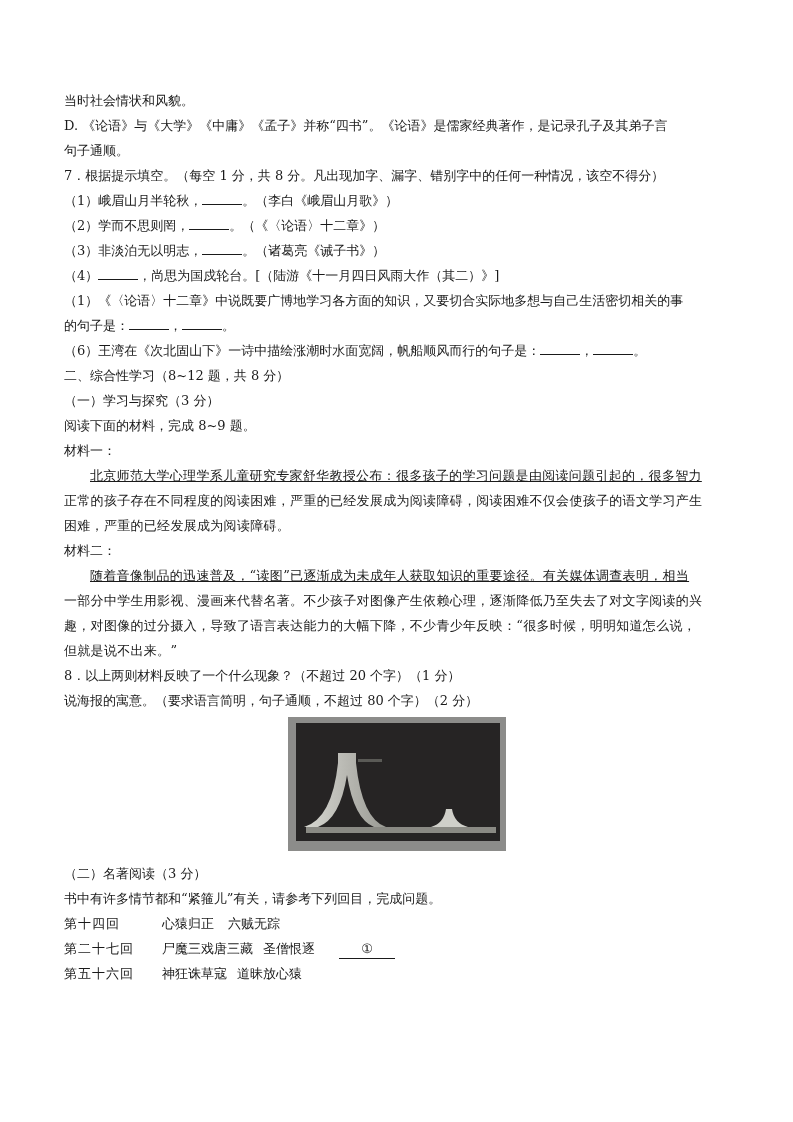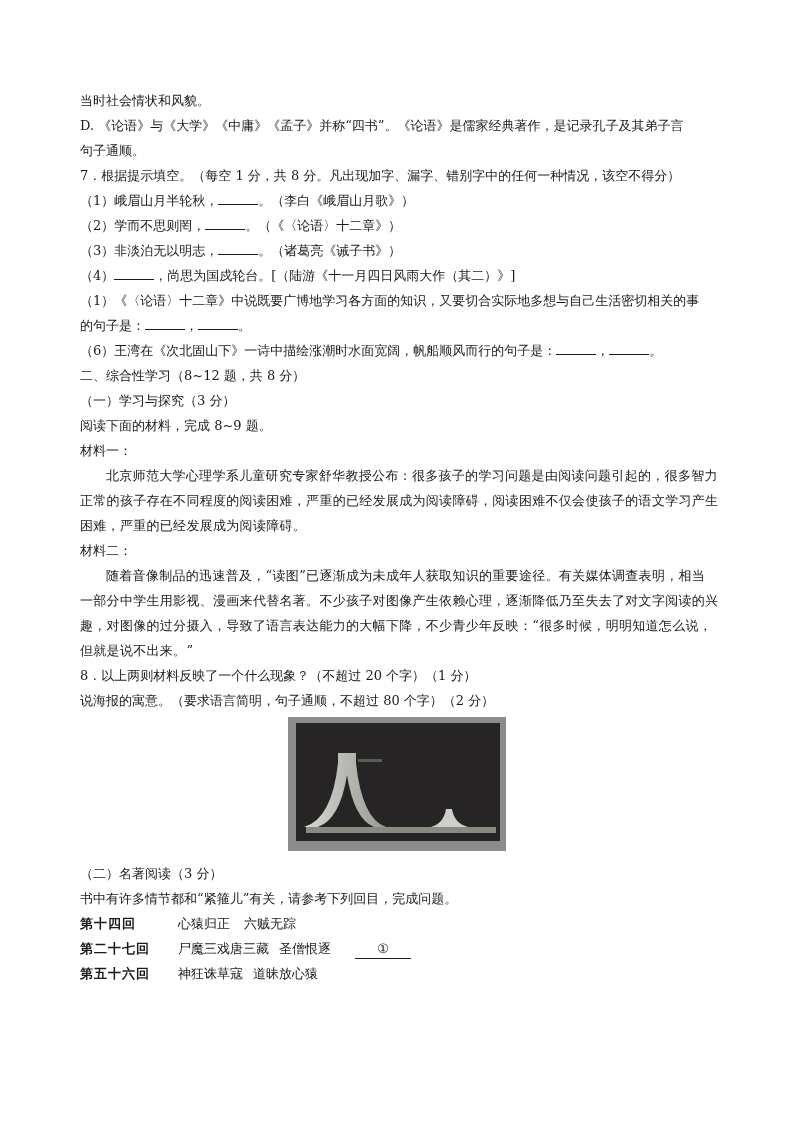--- a/index.html
+++ b/index.html
@@ -1,26 +1,26 @@
 <!DOCTYPE html>
 <html><head>
 <meta charset="utf-8">
 <style>
   html, body { margin: 0; padding: 0; background: #ffffff; }
   body { width: 793px; height: 1122px; position: relative; overflow: hidden;
          font-family: "DejaVu Serif", "Liberation Serif", serif; color: #1a1a1a; }
   .page { position: absolute; left: 64px; top: 88px; width: 670px; font-size: 13px; }
-  .line { height: 25px; line-height: 25px; white-space: nowrap; margin-left: 16px; }
-  .indent { padding-left: 26px; }
+  .line { height: 25px; line-height: 25px; white-space: nowrap; }
+  .indent { padding-left: 26px; text-decoration: underline; }
   .material { letter-spacing: 0.3px; }
   .blank { display: inline-block; width: 40px; border-bottom: 1px solid #1a1a1a; height: 14px; vertical-align: baseline; }
   .poster-wrap { height: 148px; position: relative; }
   .poster { position: absolute; left: 224px; top: 4px; width: 218px; height: 134px; background: #8c8c8a; }
   .poster-inner { position: absolute; left: 8px; top: 6px; width: 204px; height: 118px; background: #262424; }
-  .chapters .col1 { display: inline-block; width: 84px; letter-spacing: 1px; font-weight: bold; }
+  .chapters .col1 { display: inline-block; width: 84px; letter-spacing: 1px; }
   .chapters .gap { display: inline-block; width: 14px; }
   .ch-blank { display: inline-block; width: 56px; border-bottom: 1px solid #1a1a1a; text-align: center; margin-left: 24px; line-height: 18px; }
 </style>
 </head>
 <body>
 
 <div class="page">
   <div class="line">当时社会情状和风貌。</div>
   <div class="line">D. 《论语》与《大学》《中庸》《孟子》并称“四书”。《论语》是儒家经典著作，是记录孔子及其弟子言</div>
   <div class="line">句子通顺。</div>

